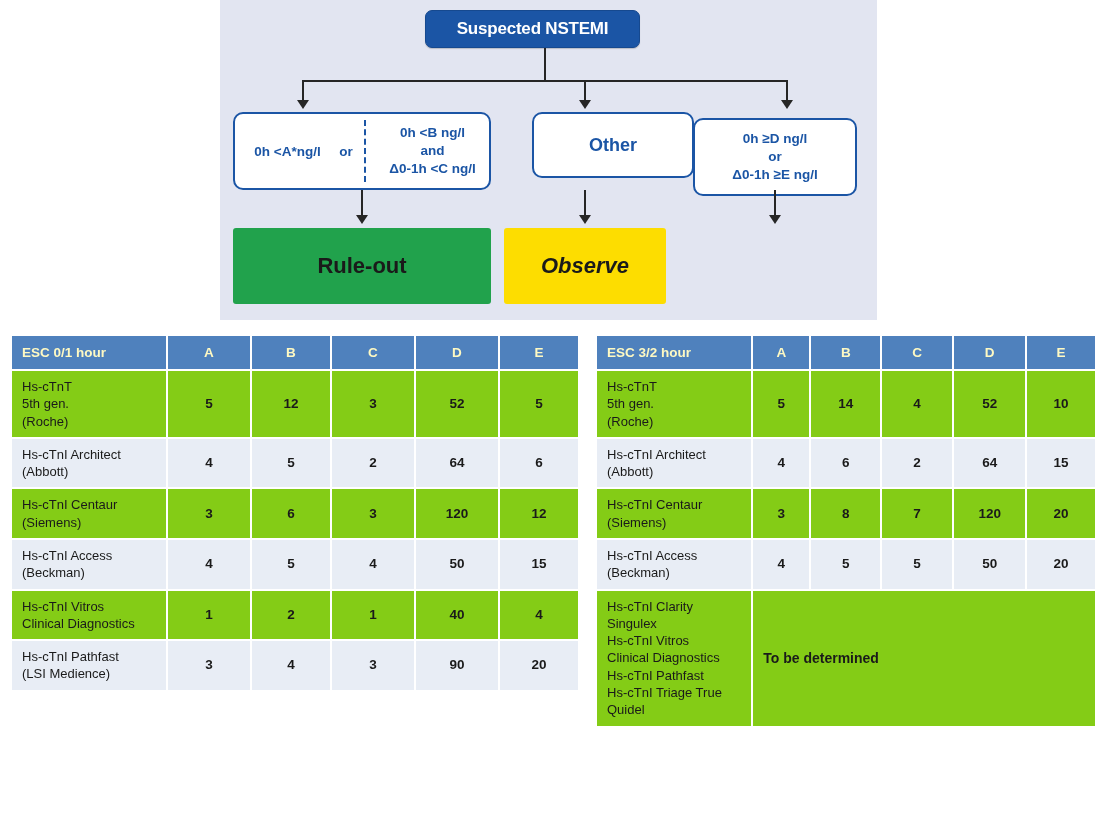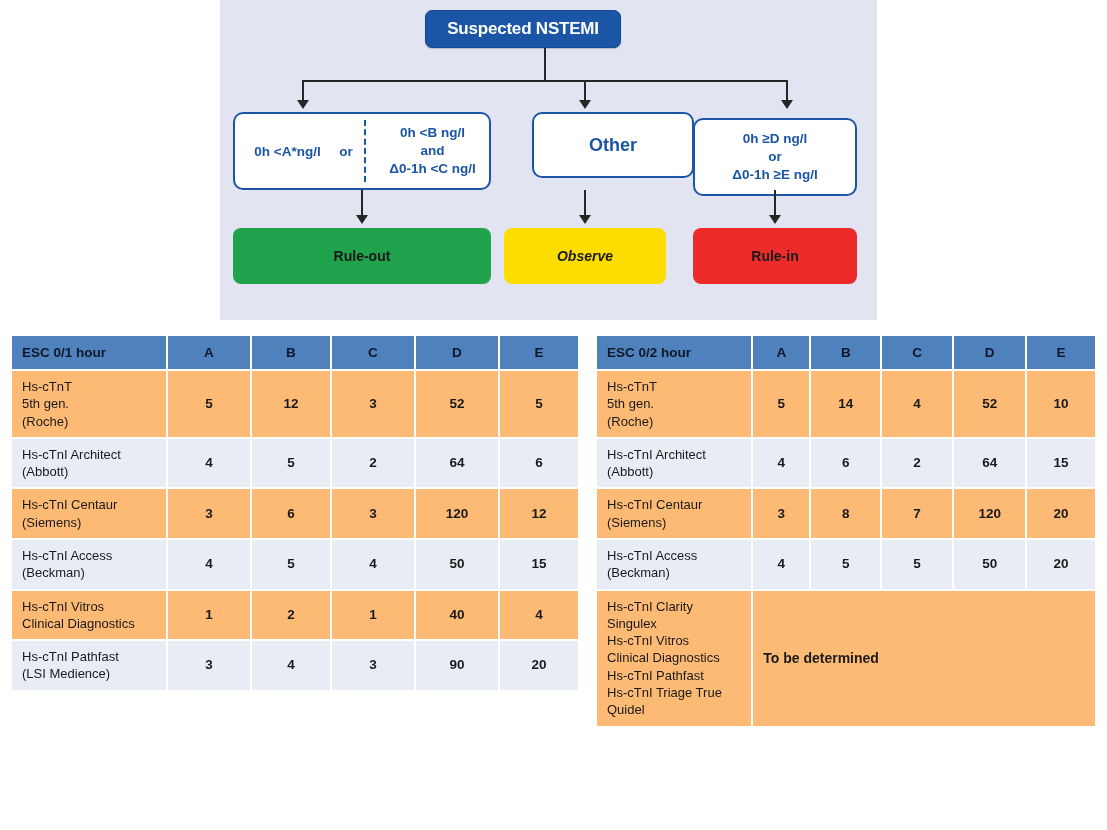--- a/index.html
+++ b/index.html
@@ -25,21 +25,21 @@
     top: 0px;
     width: 657px;
     height: 320px;
     background: #e2e5f1;
   }
 
   .node-top {
     position: absolute;
     left: 205px;
     top: 10px;
-    width: 196px;
+    width: 215px;
     height: 38px;
     background: #1b55a5;
     border: 1px solid #16498f;
     border-radius: 7px;
     color: #ffffff;
     font-size: 17px;
     font-weight: bold;
     display: flex;
     align-items: center;
     justify-content: center;
@@ -108,26 +108,26 @@
     font-size: 13.5px;
     line-height: 1.35;
     text-align: center;
     margin-left: auto;
     padding-left: 14px;
   }
 
   .out-box {
     position: absolute;
     top: 228px;
-    height: 56px;
-    border-radius: 8px;
+    height: 76px;
+    border-radius: 3px;
     display: flex;
     align-items: center;
     justify-content: center;
-    font-size: 14px;
+    font-size: 22px;
     font-weight: bold;
     color: #1a1a1a;
   }
   #out-ruleout { left: 13px;  width: 258px; background: #21a24c; }
   #out-observe { left: 284px; width: 162px; background: #fddd00; font-style: italic; }
   #out-rulein  { left: 473px; width: 164px; background: #ee2b2b; }
 
   
   .conn { position: absolute; background: #262626; }
   .stem-v { width: 2px; }
@@ -146,21 +146,21 @@
     border-collapse: separate;
     border-spacing: 2px;
     font-size: 13px;
     color: #1a1a1a;
   }
   #tbl-left  { left: 10px;  top: 334px; width: 570px; }
   #tbl-right { left: 595px; top: 334px; width: 502px; }
 
   .tbl th {
     background: #4f81bd;
-    color: #0f172a;
+    color: #fef9c3;
     font-size: 13.5px;
     font-weight: bold;
     padding: 9px 10px;
     text-align: left;
     border: none;
   }
   .tbl th.ctr { text-align: center; padding-left: 0; padding-right: 0; }
 
   .tbl td {
     padding: 7px 10px;
@@ -168,21 +168,21 @@
     border: none;
     line-height: 1.33;
   }
   .tbl td.num {
     text-align: center;
     font-weight: bold;
     font-size: 13.5px;
     padding-left: 0;
     padding-right: 0;
   }
-  .tbl tr.shade td { background: #fdba74; }
+  .tbl tr.shade td { background: #84cc16; }
   .tbl tr.plain td { background: #e8edf5; }
   .tbl td.tbd {
     text-align: left;
     font-weight: bold;
     font-size: 14px;
   }
   .assay { white-space: pre-line; }
 </style>
 </head>
 <body>
@@ -228,23 +228,20 @@
     <div class="conn stem-v" style="left:554px; top:190px; width:2px; height:27px;"></div>
     <div class="arrowhead" style="left:136px; top:215px;"></div>
     <div class="arrowhead" style="left:359px; top:215px;"></div>
     <div class="arrowhead" style="left:549px; top:215px;"></div>
 
     <div class="out-box" id="out-ruleout">
       <span>Rule-out</span>
     </div>
     <div class="out-box" id="out-observe">
       <span>Observe</span>
-    </div>
-    <div class="out-box" id="out-rulein">
-      <span>Rule-in</span>
     </div>
   </div>
 
   <table class="tbl" id="tbl-left">
     <colgroup>
       <col style="width:155px">
         <col style="width:83px">
         <col style="width:79px">
       <col style="width:83px">
         <col style="width:83px">
@@ -323,21 +320,21 @@
     <colgroup>
       <col style="width:160px">
         <col style="width:60px">
         <col style="width:73px">
       <col style="width:75px">
         <col style="width:75px">
         <col style="width:72px">
     </colgroup>
     <thead>
       <tr>
-        <th>ESC 0/2 hour</th>
+        <th>ESC 3/2 hour</th>
         <th class="ctr">A</th>
         <th class="ctr">B</th>
         <th class="ctr">C</th>
         <th class="ctr">D</th>
         <th class="ctr">E</th>
       </tr>
     </thead>
     <tbody>
       <tr class="shade">
         <td class="assay">Hs-cTnT

